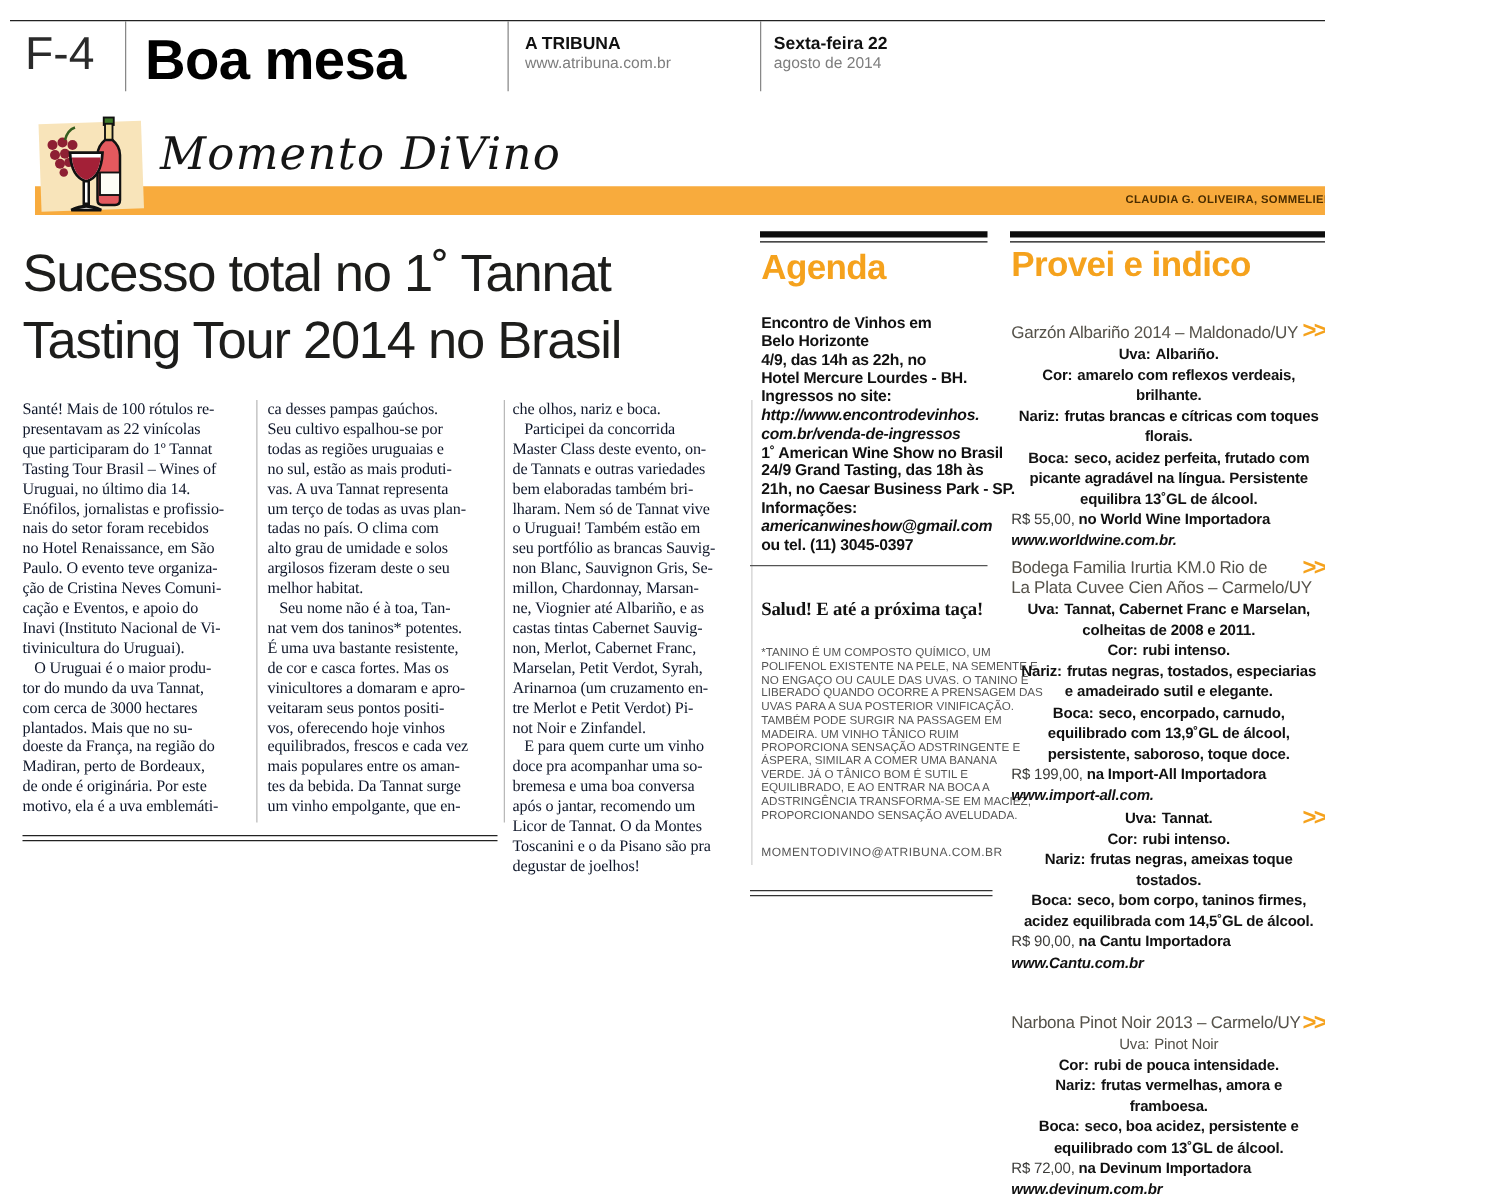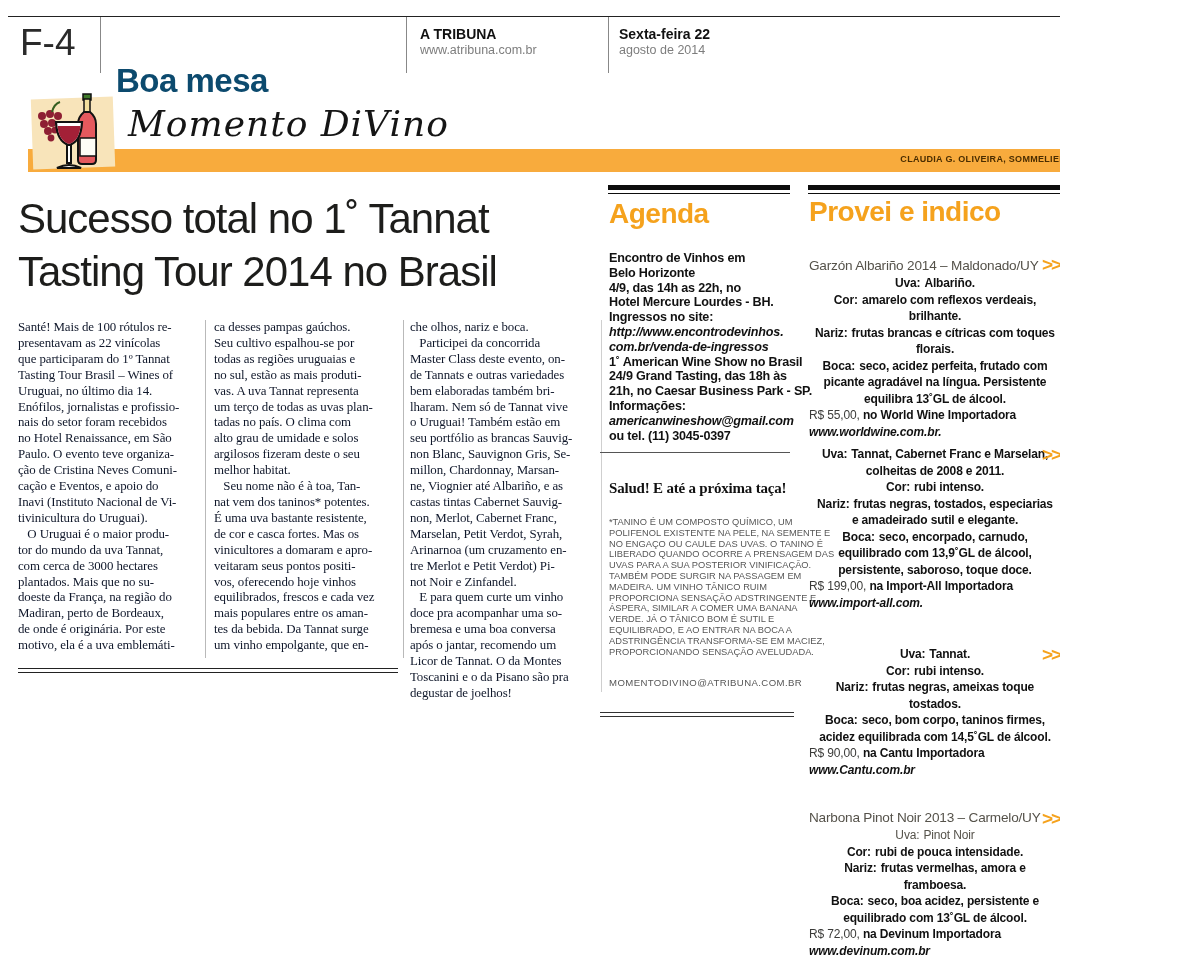--- a/index.html
+++ b/index.html
@@ -3,21 +3,21 @@
 <meta charset="utf-8">
 <style>
   html,body{margin:0;padding:0;background:#fff;}
   #page{position:relative;width:1060px;height:958px;background:#fff;overflow:hidden;
         font-family:"Liberation Sans",sans-serif;color:#1a1a1a;}
   .abs{position:absolute;}
   .hr{position:absolute;background:#111;height:1px;}
   .vr{position:absolute;width:1px;background:#b9b9b9;}
   
   .pagenum{font-size:37px;font-weight:400;color:#2a2a2a;letter-spacing:0;}
-  .sectiontitle{font-size:33px;font-weight:800;color:#0c4a6e;letter-spacing:-0.5px;margin-top:40px;}
+  .sectiontitle{font-size:45px;font-weight:800;color:#000000;letter-spacing:-0.5px;}
   .hd-b{font-size:14px;font-weight:700;color:#111;}
   .hd-s{font-size:12.5px;color:#7d7d7d;}
   
   .script{font-family:"DejaVu Serif",serif;font-style:italic;font-size:36px;color:#151515;letter-spacing:1px;}
   .orangebar{position:absolute;background:#F8AB3D;}
   .byline{font-size:9px;font-weight:800;color:#4a2d00;letter-spacing:.3px;}
   .photo-ring{position:absolute;border-radius:50%;border:4px solid #F2A33C;background:#fff;overflow:hidden;}
   
   .thickrule{position:absolute;border-top:5px solid #0d0d0d;border-bottom:1px solid #0d0d0d;height:3px;}
   .dblrule{position:absolute;border-top:1px solid #222;border-bottom:1px solid #222;height:3px;}
@@ -235,20 +235,22 @@
 florais.</span></div>
     <div class="wfield"><b class="lbl">Boca:</b><span>seco, acidez perfeita, frutado com
 picante agradável na língua. Persistente
 equilibra 13˚GL de álcool.</span></div>
     <div class="wprice"><span class="amt">R$ 55,00,</span> <b>no World Wine Importadora</b></div>
     <div class="wsite">www.worldwine.com.br.</div>
   </div>
   <div class="arrow" style="left:1042px;top:254px">&gt;&gt;</div>
 
   <div class="wine" style="left:809px;top:446px">
+    <div class="wtitle">Bodega Familia Irurtia KM.0 Rio de
+La Plata Cuvee Cien Años – Carmelo/UY</div>
     <div class="wfield"><b class="lbl">Uva:</b><span>Tannat, Cabernet Franc e Marselan,
 colheitas de 2008 e 2011.</span></div>
     <div class="wfield"><b class="lbl">Cor:</b><span>rubi intenso.</span></div>
     <div class="wfield"><b class="lbl">Nariz:</b><span>frutas negras, tostados, especiarias
 e amadeirado sutil e elegante.</span></div>
     <div class="wfield"><b class="lbl">Boca:</b><span>seco, encorpado, carnudo,
 equilibrado com 13,9˚GL de álcool,
 persistente, saboroso, toque doce.</span></div>
     <div class="wprice"><span class="amt">R$ 199,00,</span> <b>na Import-All Importadora</b></div>
     <div class="wsite">www.import-all.com.</div>

